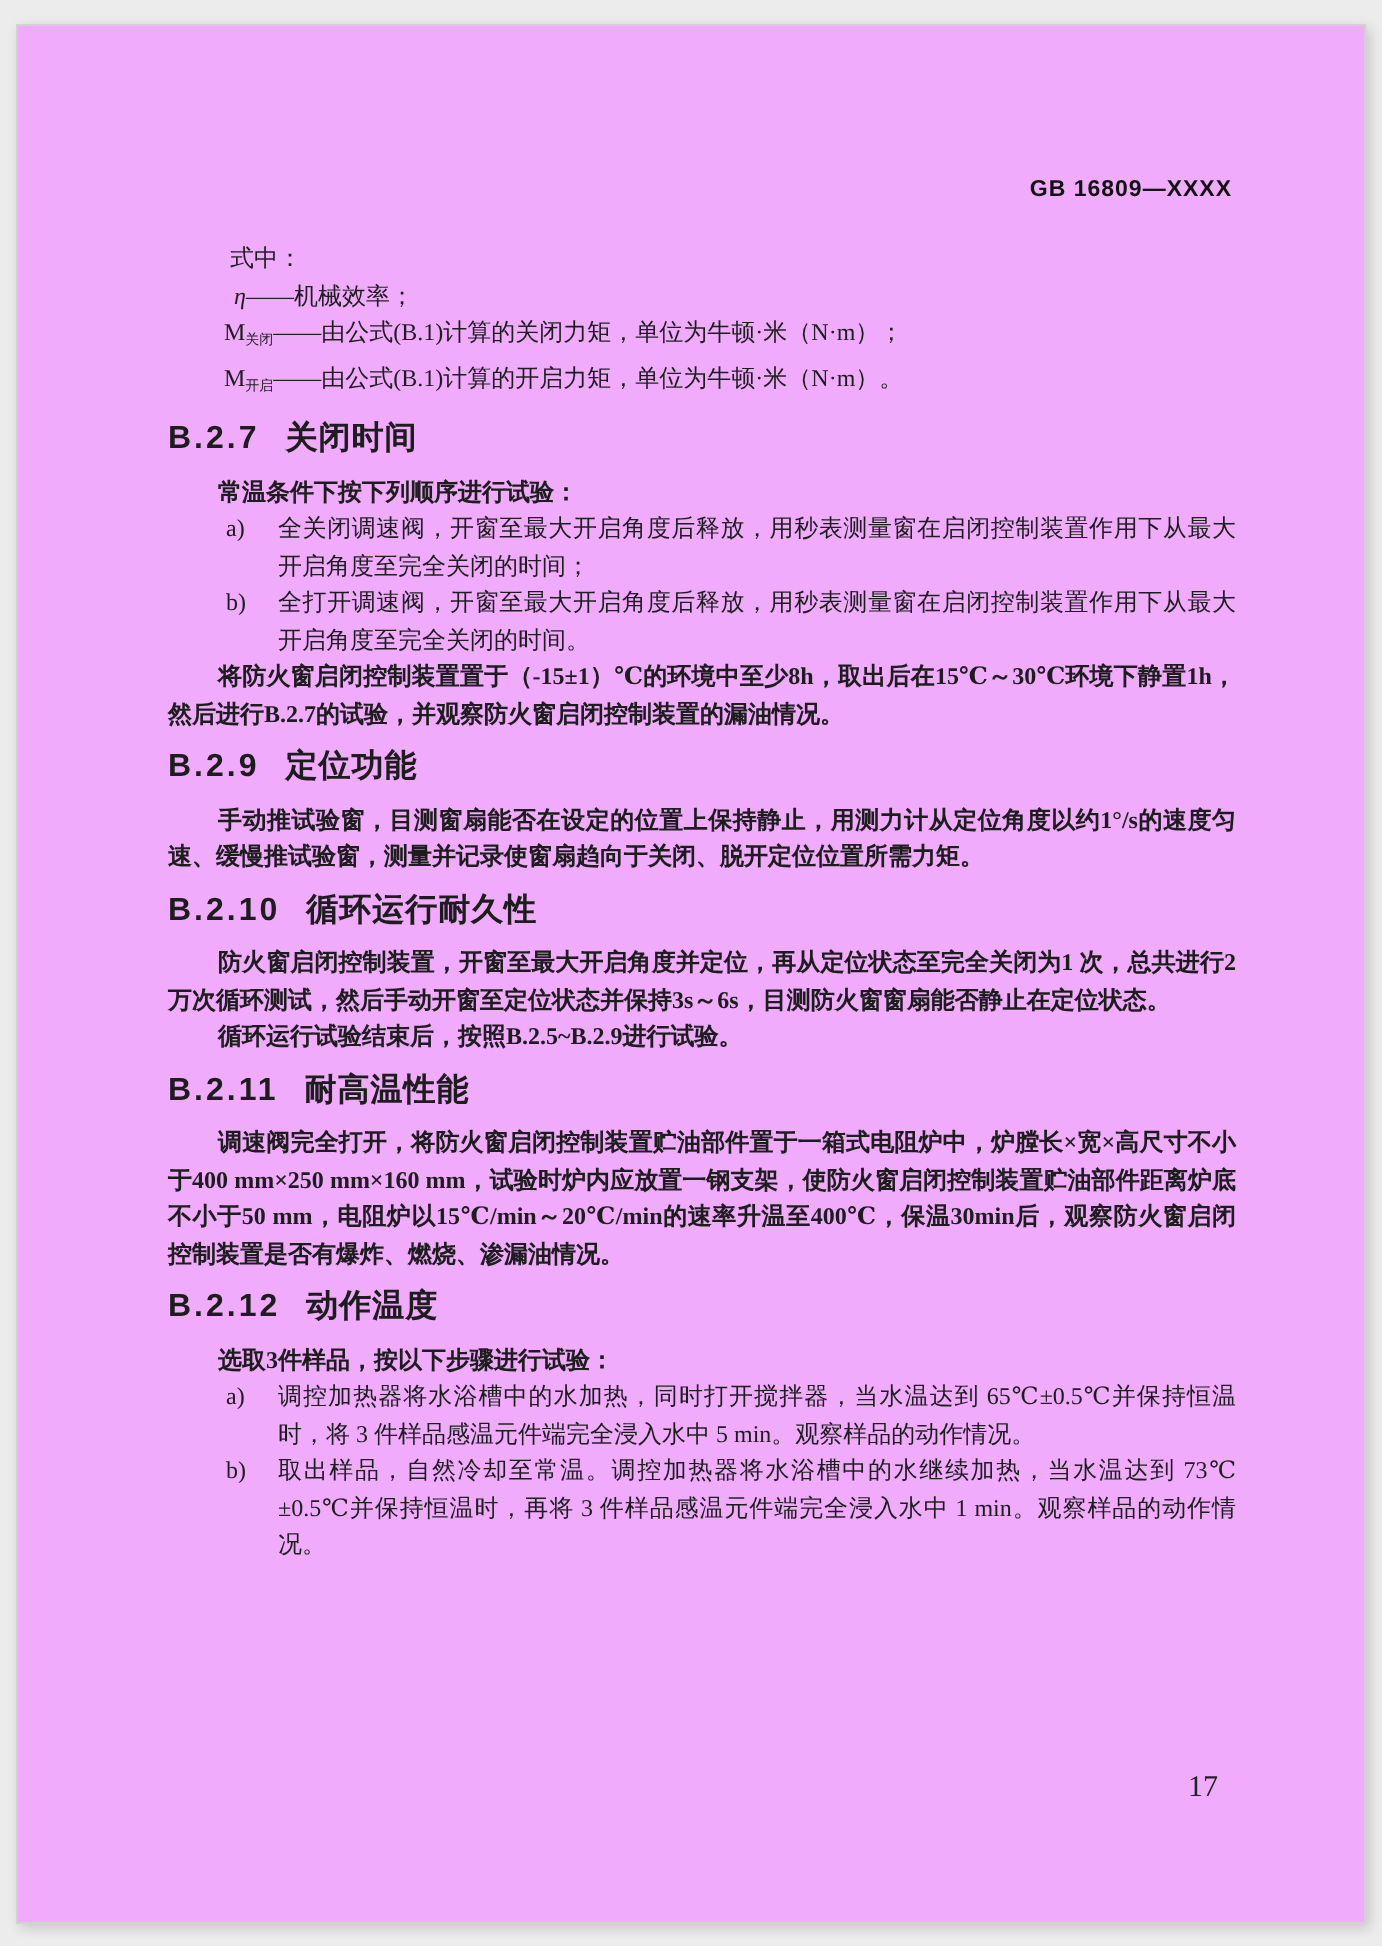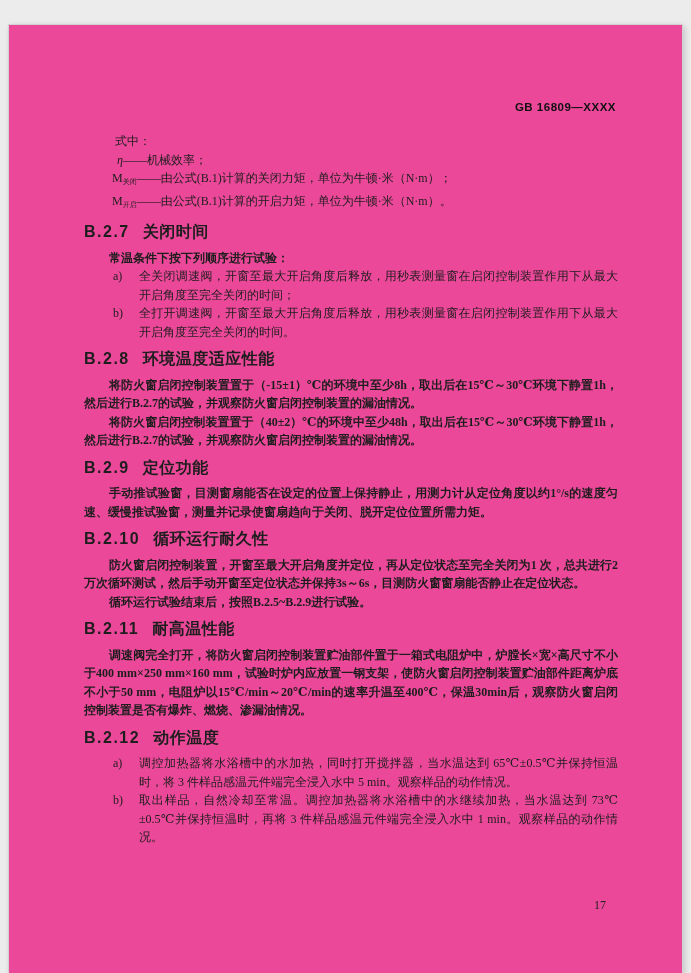--- a/index.html
+++ b/index.html
@@ -4,24 +4,23 @@
 <style>
   * { margin: 0; padding: 0; box-sizing: border-box; }
   html, body { background: #ececec; }
   body {
     width: 691px; height: 973px; position: relative; overflow: hidden;
     font-family: "Liberation Serif", "DejaVu Serif", serif;
     color: #1d1d1d;
   }
   .page {
     position: absolute; left: 8px; top: 12px; width: 675px; height: 950px;
-    background: #ec4899;
+    background: #f0abfc;
     border: 1px solid #d2d2d2;
     box-shadow: 2px 2px 6px rgba(0,0,0,0.16);
-    margin-top: 12px;
   }
   .std-header {
     position: absolute; top: 76px; right: 66px;
     font-family: "Liberation Sans", "DejaVu Sans", sans-serif;
     font-weight: bold; font-size: 11.5px; letter-spacing: 0.5px;
     color: #111;
   }
   .content {
     position: absolute; left: 75px; top: 107px; width: 534px;
     font-size: 12px; line-height: 18.5px;
@@ -41,21 +40,21 @@
     margin-top: 9px; margin-bottom: 7px;
     text-align: left;
   }
   .sec-num { letter-spacing: 1.5px; }
   .sec-title { margin-left: 13px; letter-spacing: 0.5px; }
   .para { text-indent: 25px; font-weight: bold; }
   .list .li { position: relative; padding-left: 55px; }
   .list .marker { position: absolute; left: 29px; top: 0; }
   .page-number {
     position: absolute; left: 585px; top: 873px;
-    font-size: 12px; color: #222;
+    font-size: 15px; color: #222;
   }
 </style>
 </head>
 <body>
 
 <div class="page">
 
   <div class="std-header">GB 16809—XXXX</div>
 
   <div class="content">
@@ -82,25 +81,21 @@
         <div class="li">
           <span class="marker">a)</span><span>全关闭调速阀，开窗至最大开启角度后释放，用秒表测量窗在启闭控制装置作用下从最大开启角度至完全关闭的时间；</span>
         </div>
         <div class="li">
           <span class="marker">b)</span><span>全打开调速阀，开窗至最大开启角度后释放，用秒表测量窗在启闭控制装置作用下从最大开启角度至完全关闭的时间。</span>
         </div>
       </div>
     </div>
 
     <div>
-      <div class="sec-h">
-        <span class="sec-num">B.2.8</span><span class="sec-title">环境温度适应性能</span>
-      </div>
       <div class="para">将防火窗启闭控制装置置于（-15±1）℃的环境中至少8h，取出后在15℃～30℃环境下静置1h，然后进行B.2.7的试验，并观察防火窗启闭控制装置的漏油情况。</div>
-      <div class="para">将防火窗启闭控制装置置于（40±2）℃的环境中至少48h，取出后在15℃～30℃环境下静置1h，然后进行B.2.7的试验，并观察防火窗启闭控制装置的漏油情况。</div>
     </div>
 
     <div>
       <div class="sec-h">
         <span class="sec-num">B.2.9</span><span class="sec-title">定位功能</span>
       </div>
       <div class="para">手动推试验窗，目测窗扇能否在设定的位置上保持静止，用测力计从定位角度以约1°/s的速度匀速、缓慢推试验窗，测量并记录使窗扇趋向于关闭、脱开定位位置所需力矩。</div>
     </div>
 
     <div>
@@ -115,20 +110,21 @@
       <div class="sec-h">
         <span class="sec-num">B.2.11</span><span class="sec-title">耐高温性能</span>
       </div>
       <div class="para">调速阀完全打开，将防火窗启闭控制装置贮油部件置于一箱式电阻炉中，炉膛长×宽×高尺寸不小于400 mm×250 mm×160 mm，试验时炉内应放置一钢支架，使防火窗启闭控制装置贮油部件距离炉底不小于50 mm，电阻炉以15℃/min～20℃/min的速率升温至400℃，保温30min后，观察防火窗启闭控制装置是否有爆炸、燃烧、渗漏油情况。</div>
     </div>
 
     <div>
       <div class="sec-h">
         <span class="sec-num">B.2.12</span><span class="sec-title">动作温度</span>
       </div>
+      <div class="para">选取3件样品，按以下步骤进行试验：</div>
       <div class="list">
         <div class="li">
           <span class="marker">a)</span><span>调控加热器将水浴槽中的水加热，同时打开搅拌器，当水温达到 65℃±0.5℃并保持恒温时，将 3 件样品感温元件端完全浸入水中 5 min。观察样品的动作情况。</span>
         </div>
         <div class="li">
           <span class="marker">b)</span><span>取出样品，自然冷却至常温。调控加热器将水浴槽中的水继续加热，当水温达到 73℃±0.5℃并保持恒温时，再将 3 件样品感温元件端完全浸入水中 1 min。观察样品的动作情况。</span>
         </div>
       </div>
     </div>
 

